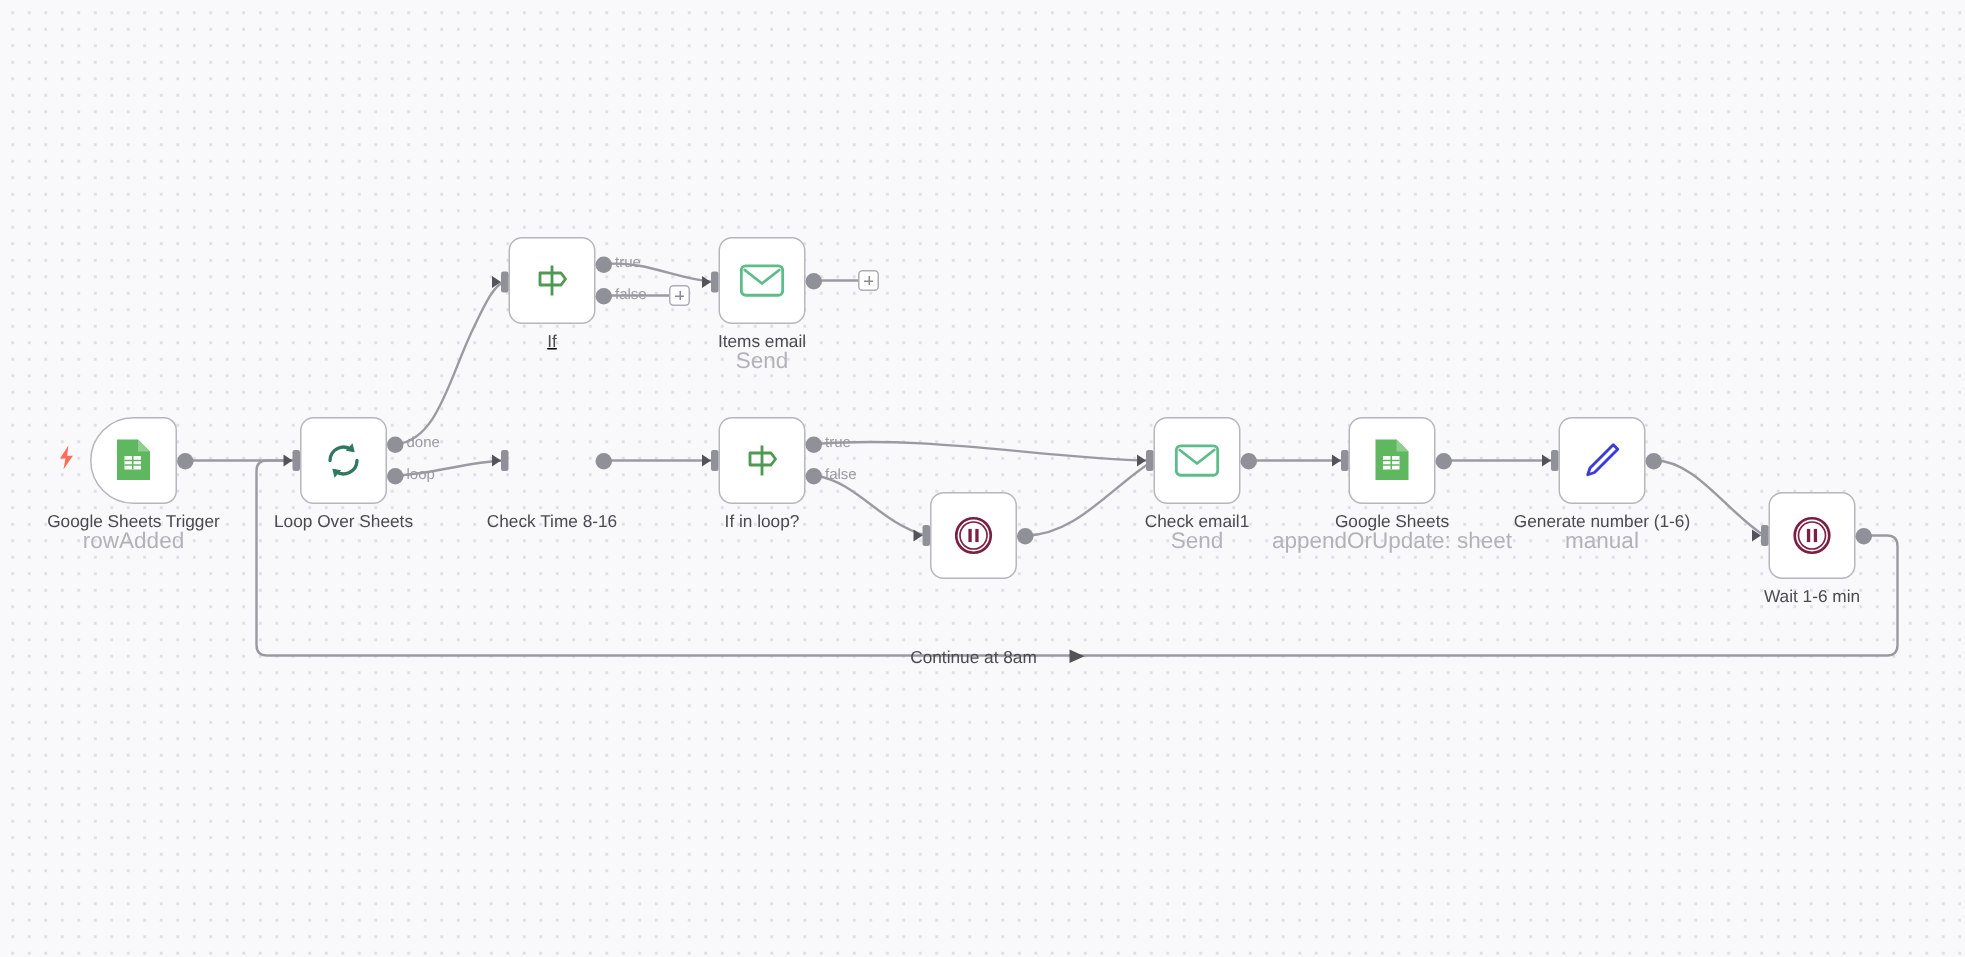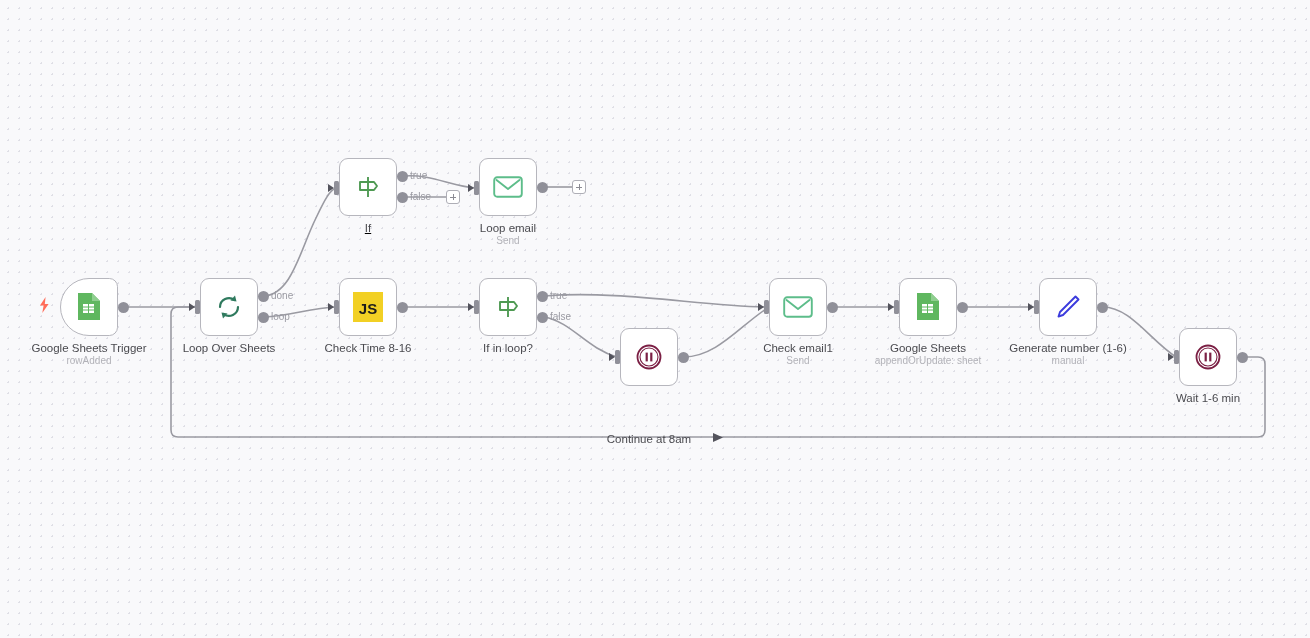--- a/index.html
+++ b/index.html
@@ -63,21 +63,21 @@
     transform: translateX(-50%);
   }
   .caption .title {
     display: block;
     font-size: 11.5px;
     line-height: 14px;
     color: #4a4a4f;
   }
   .caption .subtitle {
     display: block;
-    font-size: 10px;
+    font-size: 15px;
     line-height: 12px;
     color: #b2b2b8;
   }
 
   
   .out-dot {
     position: absolute;
     width: 11px;
     height: 11px;
     border-radius: 50%;
@@ -256,32 +256,24 @@
         <rect x="1.2" y="2.2" width="27.6" height="19.6" rx="3" fill="none" stroke="#5dbd8a" stroke-width="1.9"></rect>
         <path d="M3.5,5 L15,14 L26.5,5" fill="none" stroke="#5dbd8a" stroke-width="1.9" stroke-linecap="round" stroke-linejoin="round"></path>
       </svg>
     </span>
   </div>
   <div class="in-port" style="left:474px; top:181px;"></div>
   <div class="in-arrow" style="left:468px; top:183.5px;"></div>
   <div class="out-dot" style="left:537px; top:181.5px;"></div>
   <div class="plus-btn" style="left:572px; top:180px;"></div>
   <div class="caption" style="left:508px; top:221px;">
-    <span class="title">Loop email</span>
+    <span class="title">Items email</span>
     <span class="subtitle">Send</span>
   </div>
 
-  <div class="node" style="left:339px; top:278px;">
-    <span class="node-icon">
-      <svg width="30" height="30" viewBox="0 0 30 30">
-        <rect x="0" y="0" width="30" height="30" fill="#f2d024"></rect>
-        <text x="15" y="22" text-anchor="middle" font-family="Liberation Sans, sans-serif" font-size="15" font-weight="bold" fill="#1c1c1c">JS</text>
-      </svg>
-    </span>
-  </div>
   <div class="in-port" style="left:334px; top:300px;"></div>
   <div class="in-arrow" style="left:328px; top:302.5px;"></div>
   <div class="out-dot" style="left:397px; top:301.5px;"></div>
   <div class="caption" style="left:368px; top:341px;">
     <span class="title">Check Time 8-16</span>
   </div>
 
   <div class="node" style="left:479px; top:278px;">
     <span class="node-icon">
       <svg width="28" height="28" viewBox="0 0 28 28">

